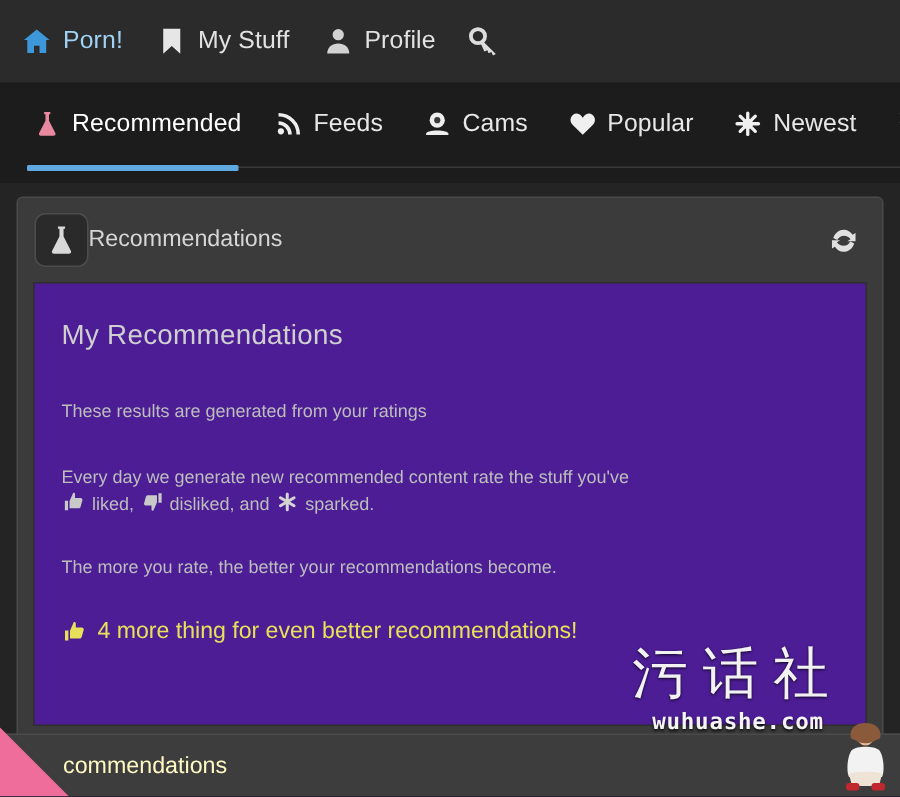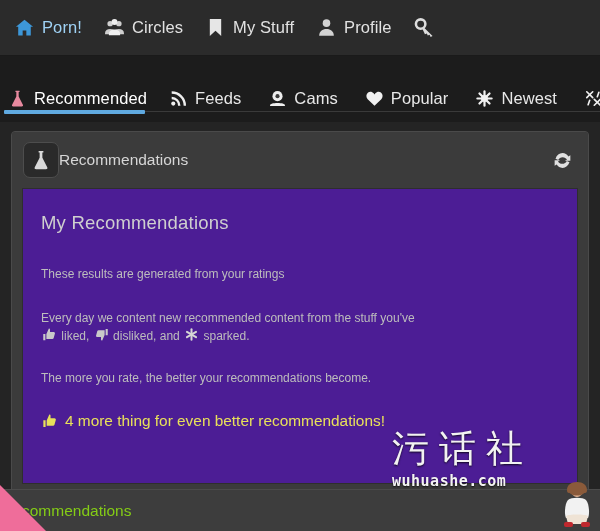--- a/index.html
+++ b/index.html
@@ -53,22 +53,21 @@
     flex: 0 0 auto;
   }
   .tn-icon svg { display: block; }
 
   
   .tabstrip {
     position: relative;
     height: 66px;
     background: #1c1c1c;
     display: flex;
-    align-items: flex-end;
-    padding-left: 8px;
+    padding-left: 22px;
     white-space: nowrap;
     overflow: hidden;
   }
   .tabstrip::after {
     content: "";
     position: absolute;
     left: 18px; right: 0; bottom: 10px;
     height: 1px;
     background: #3a3a3a;
   }
@@ -186,20 +185,21 @@
     text-decoration: none;
   }
   .cta-link .cta-text { color: #e8e05a; }
 
   
   .watermark {
     position: absolute;
     right: 8px;
     top: 430px;
     width: 200px;
+    text-align: center;
     pointer-events: none;
     z-index: 30;
   }
   .wm-cn {
     font-family: "DejaVu Sans", sans-serif;
     font-size: 37px;
     color: #f2f2f2;
     letter-spacing: 10px;
     line-height: 1;
     text-shadow: 0 1px 2px rgba(0,0,0,.8);
@@ -228,22 +228,23 @@
     height: 42px;
     background: #3d3d3d;
     border-top: 1px solid #4b4b4b;
     display: flex;
     align-items: center;
     padding-left: 22px;
     overflow: hidden;
   }
   .bottom-label {
     font-size: 15.5px;
-    color: #84cc16;
+    color: #fef9c3;
     white-space: nowrap;
+    margin-left: 20px;
   }
 
   
   .corner-ribbon {
     position: absolute;
     left: 0;
     bottom: 0;
     width: 0;
     height: 0;
     border-left: 46px solid #ef6d9a;
@@ -260,33 +261,20 @@
 
     <div class="topnav-item is-active">
       <span class="tn-icon">
         <svg viewBox="0 0 24 24" width="21" height="21">
           <path fill="#3d97d8" d="M12 3 2.2 11.1h2.6V21h5.1v-5.6h4.2V21h5.1v-9.9h2.6z"></path>
         </svg>
       </span>
       <span class="tn-label">Porn!</span>
     </div>
 
-    <div class="topnav-item">
-      <span class="tn-icon">
-        <svg viewBox="0 0 24 24" width="21" height="21">
-          <circle cx="7" cy="7.6" r="3.1" fill="#cfcfcf"></circle>
-          <circle cx="17" cy="7.6" r="3.1" fill="#cfcfcf"></circle>
-          <circle cx="12" cy="5.6" r="3.4" fill="#eeeeee"></circle>
-          <path fill="#cfcfcf" d="M1.2 18.4c0-3.1 2.6-4.7 5.8-4.7s5.8 1.6 5.8 4.7v1.4H1.2z"></path>
-          <path fill="#cfcfcf" d="M11.2 18.4c0-3.1 2.6-4.7 5.8-4.7s5.8 1.6 5.8 4.7v1.4H11.2z"></path>
-          <path fill="#f0f0f0" d="M5.6 19.6c0-3.4 2.9-5.2 6.4-5.2s6.4 1.8 6.4 5.2v1.3H5.6z"></path>
-        </svg>
-      </span>
-      <span class="tn-label">Circles</span>
-    </div>
 
     <div class="topnav-item">
       <span class="tn-icon">
         <svg viewBox="0 0 24 24" width="21" height="21">
           <path fill="#e6e6e6" d="M5.5 2.4h13v19.2L12 15.6 5.5 21.6z"></path>
         </svg>
       </span>
       <span class="tn-label">My Stuff</span>
     </div>
 
@@ -402,21 +390,21 @@
       </span>
     </div>
 
     <div class="card-body">
 
       <div class="body-heading">My Recommendations</div>
 
       <div class="body-p">These results are generated from your ratings</div>
 
       <div class="body-p tight">
-        <span>Every day we content new recommended content from the stuff you've</span>
+        <span>Every day we generate new recommended content rate the stuff you've</span>
         <br>
         <span class="inline-ico">
           <svg viewBox="0 0 24 24" width="15" height="15">
             <path fill="#c9c9c9" d="M2 11h3.4v10H2zm5 .2 3.8-8.6c.9-.5 2 .1 2 1.2v4.1h5.9c1.4 0 2.4 1.3 2 2.6l-2 7c-.3.9-1.1 1.5-2 1.5H7z"></path>
           </svg>
         </span>
         <span>liked,</span>
         <span class="inline-ico">
           <svg viewBox="0 0 24 24" width="15" height="15">
             <path fill="#c9c9c9" d="M22 13h-3.4V3H22zm-5-.2-3.8 8.6c-.9.5-2-.1-2-1.2v-4.1H5.3c-1.4 0-2.4-1.3-2-2.6l2-7c.3-.9 1.1-1.5 2-1.5H17z"></path>

